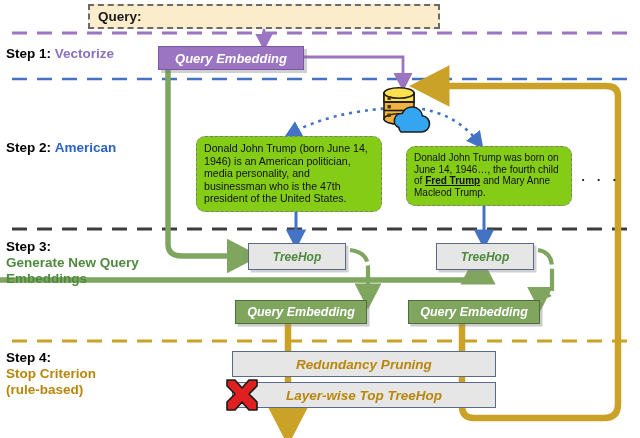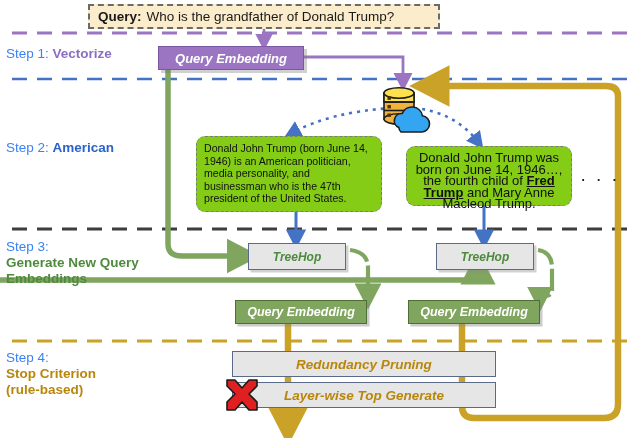--- a/index.html
+++ b/index.html
@@ -14,21 +14,21 @@
   .query-banner{
     left:88px;top:4px;width:352px;height:25px;
     background:#fbeccb;border:2px dashed #6a6a6a;
     display:flex;align-items:center;padding:0 8px;box-sizing:border-box;
     font-size:13.5px;color:#1a1a1a;z-index:6;
   }
   .query-banner .qlabel{font-weight:bold;margin-right:5px;}
 
   
   .step{z-index:6;font-size:13.5px;line-height:16px;}
-  .step .num{font-weight:normal;color:#3b82f6;}
+  .step .num{font-weight:bold;color:#000000;}
   .step .name{font-weight:bold;}
   .s1{left:6px;top:46px;}
   .s1 .name{color:#8b6fc0;}
   .s2{left:6px;top:140px;}
   .s2 .name{color:#2a62c9;}
   .s3{left:6px;top:239px;}
   .s3 .name{color:#4e8a3e;display:block;}
   .s4{left:6px;top:350px;}
   .s4 .name{color:#b8860b;display:block;}
 
@@ -38,21 +38,21 @@
     background:#9b75c1;border:1.6px solid #7a57a3;
     box-shadow:3px 3px 0 rgba(120,120,120,.35);
     display:flex;align-items:center;justify-content:center;
     color:#fff;font-style:italic;font-weight:bold;font-size:13px;z-index:5;
   }
   .doc{
     background:#84cc16;border:1.6px dashed #7b7b7b;border-radius:9px;
     box-sizing:border-box;padding:5px 7px;color:#111;z-index:3;
   }
   .doc1{left:196px;top:136px;width:186px;height:76px;font-size:10.6px;line-height:12.6px;}
-  .doc2{left:406px;top:146px;width:166px;height:60px;font-size:13px;line-height:11.6px;text-align:center;}
+  .doc2{left:406px;top:146px;width:166px;height:60px;font-size:10px;line-height:11.6px;}
   .doc2 u{text-decoration:underline;font-weight:bold;}
   .dots{left:580px;top:168px;font-size:19px;color:#222;letter-spacing:2px;z-index:3;}
 
   .treehop{
     width:96px;height:25px;background:#e6e6e6;border:1.4px solid #5a6a88;
     box-shadow:2.5px 2.5px 0 rgba(140,140,140,.4);
     display:flex;align-items:center;justify-content:center;
     color:#4e8a3e;font-style:italic;font-weight:bold;font-size:12px;z-index:5;
   }
   .th1{left:248px;top:243px;}
@@ -123,21 +123,20 @@
     <path d="M540,292 L540,299" stroke="#7fa55f" stroke-width="4" fill="none" marker-end="url(#ar-green)"></path>
 
     <path d="M288,322 L288,425" stroke="#c9a227" stroke-width="6.5" fill="none" marker-end="url(#ar-gold)"></path>
 
     <path d="M462,322 L462,406 Q462,418 474,418 L604,418 Q618,418 618,404
              L618,96 Q618,86 606,86 L430,86" stroke="#c9a227" stroke-width="6.5" fill="none" marker-end="url(#ar-gold)"></path>
   </svg>
 
   <div class="abs query-banner">
     <span class="qlabel">Query:</span>
-    <span>Who is the grandfather of Donald Trump?</span>
   </div>
 
   <div class="abs step s1">
     <span class="num">Step 1:</span>
     <span class="name">Vectorize</span>
   </div>
   <div class="abs step s2">
     <span class="num">Step 2:</span>
     <span class="name">American</span>
   </div>
@@ -193,21 +192,21 @@
     <span>Query Embedding</span>
   </div>
   <div class="abs qe-green qe2">
     <span>Query Embedding</span>
   </div>
 
   <div class="abs prune p1">
     <span>Redundancy Pruning</span>
   </div>
   <div class="abs prune p2">
-    <span>Layer-wise Top Generate</span>
+    <span>Layer-wise Top TreeHop</span>
   </div>
 
   <div class="abs redx">
     <svg width="42" height="36" viewBox="0 0 42 36">
       <path d="M6,3 L14,3 L21,11 L28,3 L36,3 L36,9 L28,17 L36,25 L36,33
                L28,33 L21,25 L14,33 L6,33 L6,25 L14,17 L6,9 Z" fill="#e02020" stroke="#1a1a1a" stroke-width="1.6" stroke-linejoin="round"></path>
     </svg>
   </div>
 
 </div>

